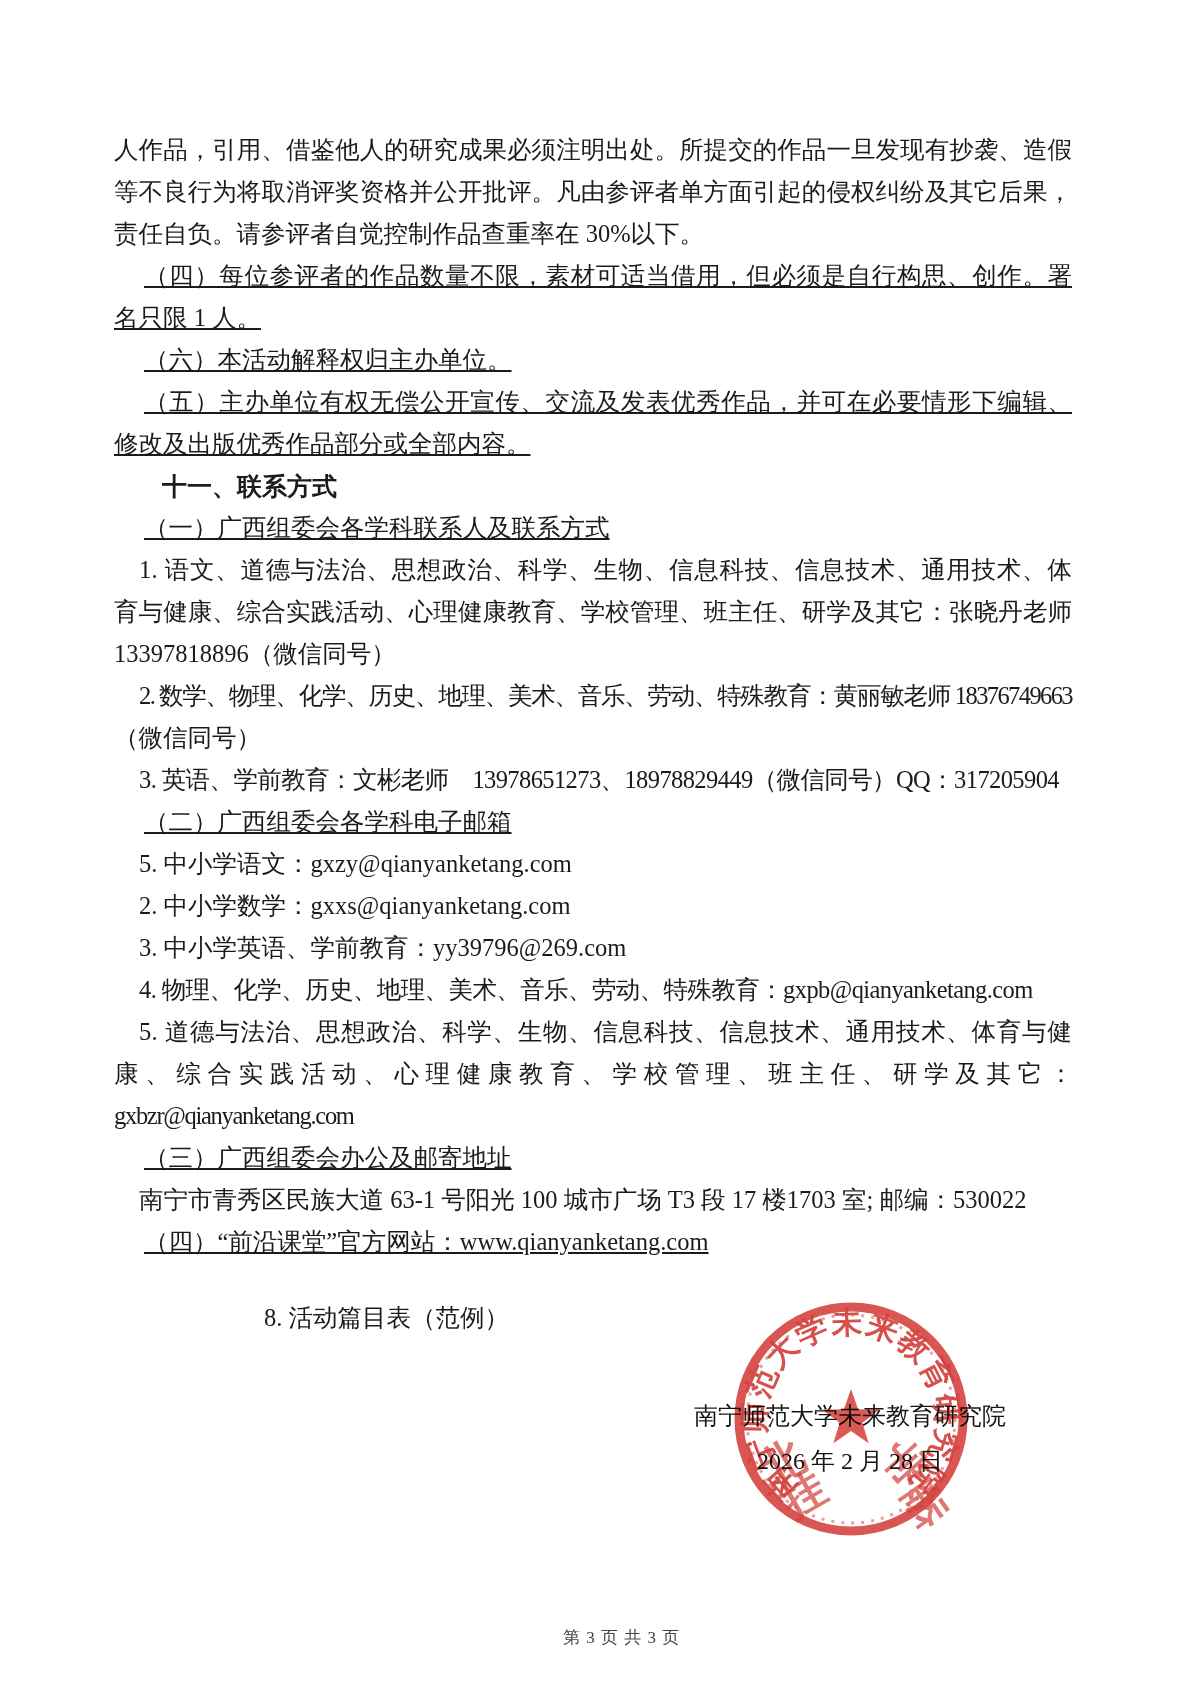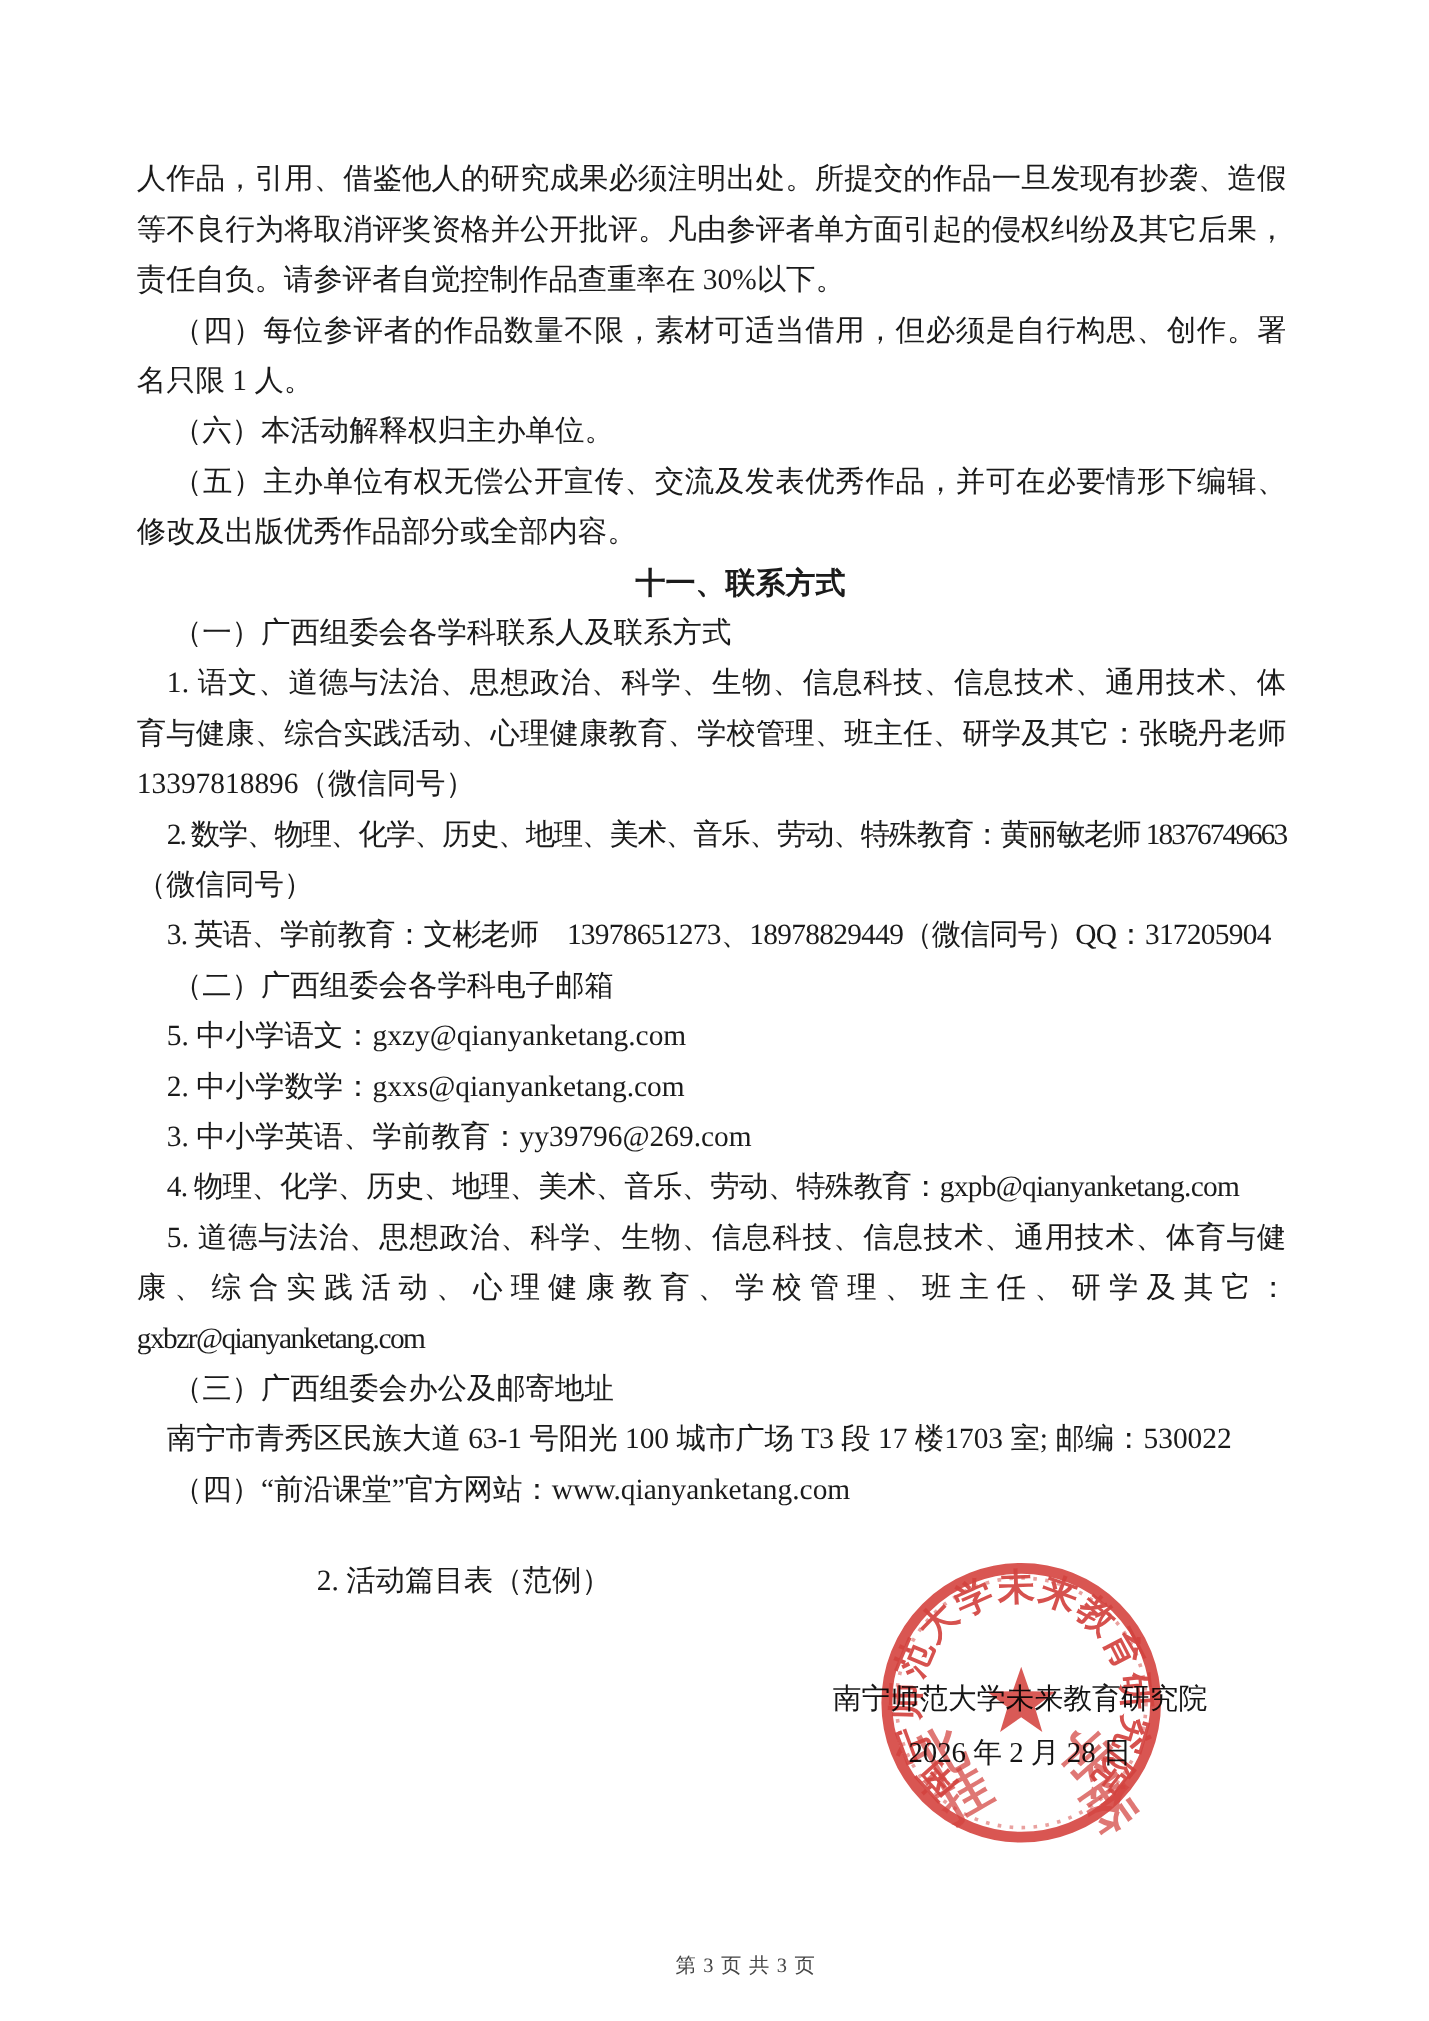--- a/index.html
+++ b/index.html
@@ -16,29 +16,29 @@
   .content {
     position: absolute;
     left: 114px; top: 129px; width: 958px;
     font-size: 24.5px;
     line-height: 42px;
     text-align: justify;
     text-justify: inter-character;
   }
   .content p { margin: 0; }
 
-  .indent2 { text-indent: 30px; }
+  .indent2 { text-indent: 30px; text-decoration: underline; }
   .indent1 { text-indent: 25px; }
 
   .heading {
     font-family: "Liberation Sans", "DejaVu Sans", sans-serif;
     font-weight: bold;
     font-size: 25px;
     text-indent: 48px;
-    text-align: center;
+    text-align: left;
   }
 
   .nudge-first::first-line { letter-spacing: .3px; }
   .squeeze-first::first-line { letter-spacing: -1.6px; }
   .squeeze-rest { letter-spacing: -1.3px; }
   .squeeze-rest::first-line { letter-spacing: .3px; }
   .tight { letter-spacing: -.6px; }
 
   .attachments { margin-top: 34px; }
   .attachments .attach-line1 { text-indent: 50px; text-align: left; }
@@ -96,21 +96,21 @@
     <p class="indent1">5. 中小学语文：gxzy@qianyanketang.com</p>
     <p class="indent1">2. 中小学数学：gxxs@qianyanketang.com</p>
     <p class="indent1">3. 中小学英语、学前教育：yy39796@269.com</p>
     <p class="indent1 tight">4. 物理、化学、历史、地理、美术、音乐、劳动、特殊教育：gxpb@qianyanketang.com</p>
     <p class="indent1 squeeze-rest">5. 道德与法治、思想政治、科学、生物、信息科技、信息技术、通用技术、体育与健康、综合实践活动、心理健康教育、学校管理、班主任、研学及其它：gxbzr@qianyanketang.com</p>
     <p class="indent2">（三）广西组委会办公及邮寄地址</p>
     <p class="indent1">南宁市青秀区民族大道 63-1 号阳光 100 城市广场 T3 段 17 楼1703 室; 邮编：530022</p>
     <p class="indent2">（四）“前沿课堂”官方网站：www.qianyanketang.com</p>
 
     <div class="attachments">
-      <p class="attach-line2">2. 活动篇目表（范例）</p>
+      <p class="attach-line2">8. 活动篇目表（范例）</p>
     </div>
   </div>
 
   <div class="signature">
     <div>南宁师范大学未来教育研究院</div>
     <div>2026 年 2 月 28 日</div>
   </div>
 
   <svg class="seal" viewBox="0 0 244 244" xmlns="http://www.w3.org/2000/svg">
     <defs>

